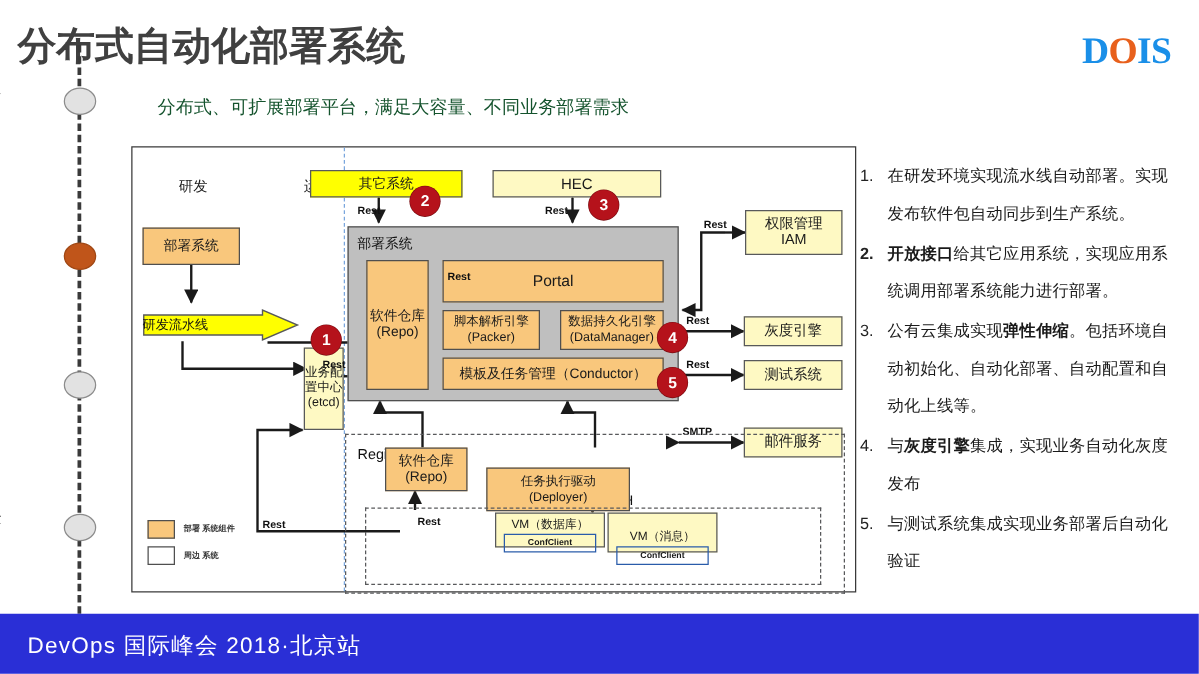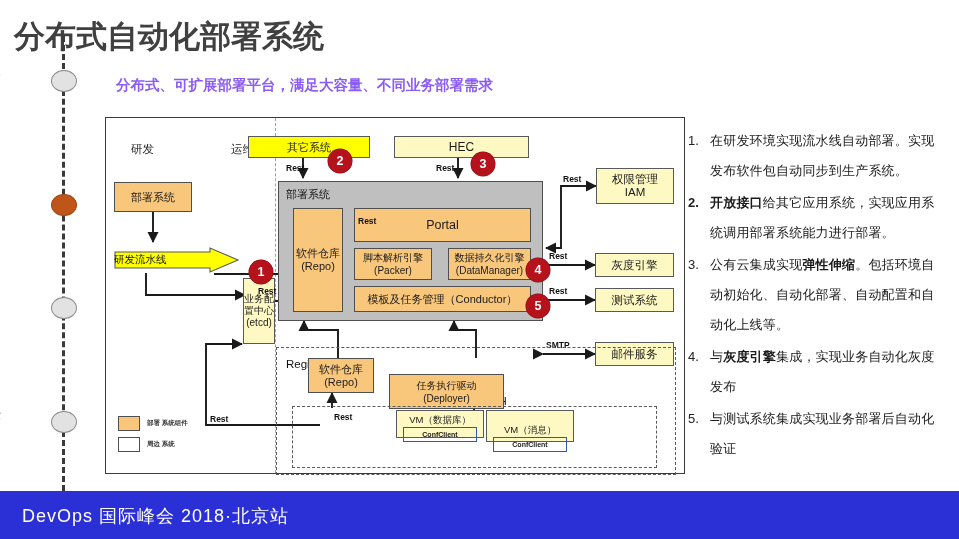--- a/index.html
+++ b/index.html
@@ -19,22 +19,22 @@
     letter-spacing:0px; white-space:nowrap;
   }
   .logo {
     position:absolute; right:22px; top:24px;
     font-size:30px; font-weight:700; letter-spacing:-0.5px;
     font-family:"Liberation Serif","DejaVu Serif",serif;
   }
   .logo .b { color:#1a8fe8; }
   .logo .o { color:#e8601c; }
   .subtitle {
-    position:absolute; left:116px; top:76px;
-    font-size:14.5px; color:#8b5cf6; white-space:nowrap;font-weight:bold;
+    position:absolute; left:126px; top:76px;
+    font-size:14.5px; color:#14532d; white-space:nowrap;
   }
 
   
   .rail {
     position:absolute; left:62px; top:36px; width:0; height:455px;
     border-left:3px dashed #3a3a3a;
   }
   .stage { position:absolute; }
   .stage .dot {
     position:absolute; left:0; top:0;
@@ -57,21 +57,21 @@
   .diagram {
     position:absolute; left:105px; top:117px;
     width:580px; height:357px;
     border:1.3px solid #3a3a3a; background:#fff;
     box-sizing:border-box;
   }
   .vdash {
     position:absolute; left:169px; top:0; width:0; height:100%;
     border-left:1.3px dashed #7aa6dd;
   }
-  .colhdr { position:absolute; font-size:11.5px; color:#1a1a1a; }
+  .colhdr { position:absolute; font-size:11.5px; color:#1a1a1a;margin-left:12px; }
   .colhdr.dev { left:25px; top:24px; }
   .colhdr.ops { left:125px; top:24px; }
 
   
   .bx {
     position:absolute; box-sizing:border-box;
     border:1.1px solid #58595b; background:#fef9c3;
     display:flex; align-items:center; justify-content:center;
     text-align:center; font-size:11px; color:#1a1a1a;
     line-height:13px;
@@ -165,20 +165,23 @@
     position:absolute; left:22px; top:13px;
     color:#fff; font-size:18px; letter-spacing:1px; white-space:nowrap;
   }
 </style>
 </head>
 <body>
 
 <div class="slide">
 
   <div class="title">分布式自动化部署系统</div>
+  <div class="logo">
+    <span class="b">D</span><span class="o">O</span><span class="b">IS</span>
+  </div>
   <div class="subtitle">分布式、可扩展部署平台，满足大容量、不同业务部署需求</div>
 
   <div class="rail"></div>
 
   <div class="stage s1">
     <div class="dot"></div>
     <div class="lbl">自动化资
 源管理</div>
   </div>
   <div class="stage s2 active">

